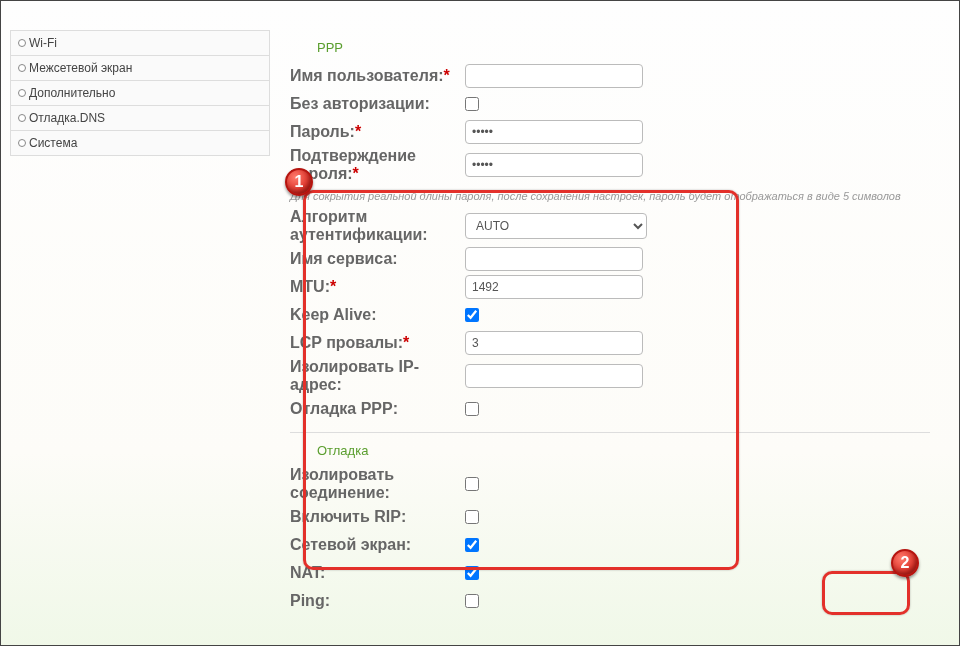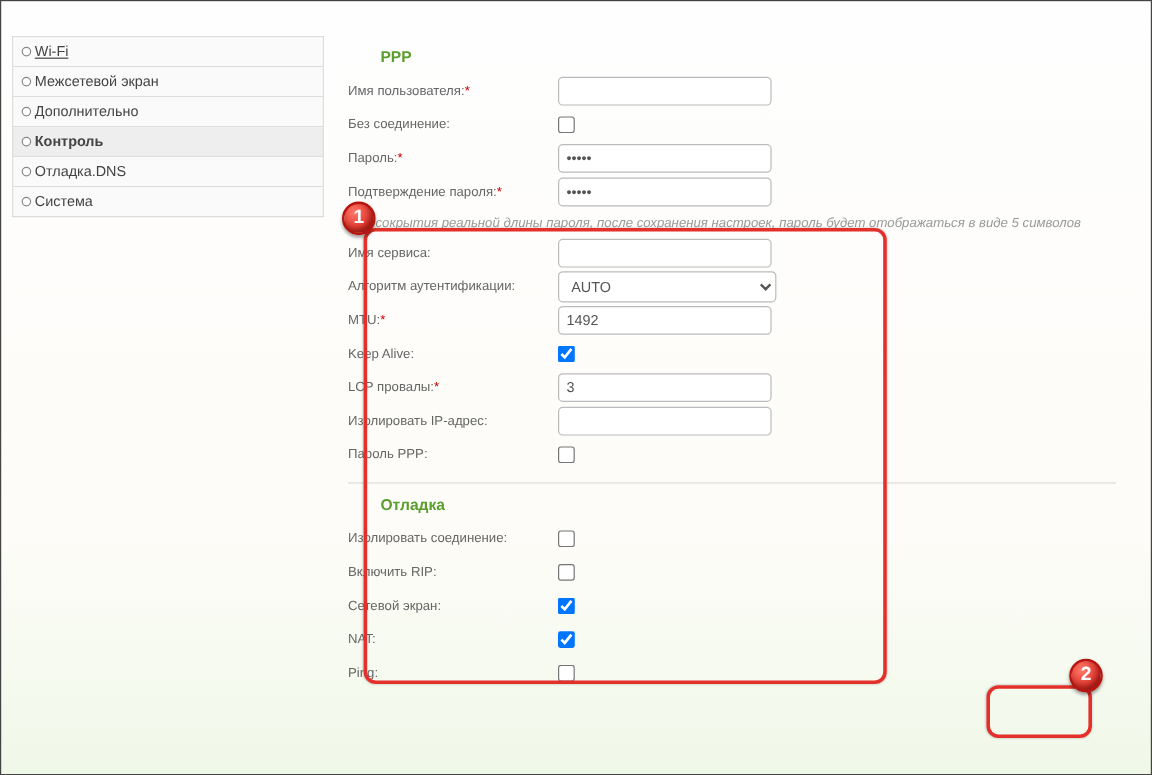--- a/index.html
+++ b/index.html
@@ -1,27 +1,27 @@
 <!DOCTYPE html>
 <html><head>
 <meta charset="utf-8">
 <style>
 * { box-sizing: border-box; margin: 0; padding: 0; }
 body { font-family: Arial, sans-serif; font-size: 12px; color: #666; background: #fff; }
 .page { width: 960px; height: 646px; margin: 0 auto; position: relative; background: linear-gradient(to bottom, #fefefe 0%, #fdfcf8 70%, #f0f8e8 100%); padding: 0 10px; }
 .layout { display: flex; padding-top: 30px; gap: 0; }
 .sidebar { width: 260px; flex-shrink: 0; }
 .sidebar-item { padding: 5px 8px 5px 18px; border: 1px solid #ddd; border-top: none; background: #fafafa; font-size: 12px; color: #444; cursor: pointer; position: relative; }
-.sidebar-item:first-child { border-top: 1px solid #ddd; text-decoration: underline; }
+.sidebar-item:first-child { border-top: 1px solid #ddd; }
 .sidebar-item.active { background: #eee; font-weight: bold; }
 .sidebar-item::before { content: ""; position: absolute; left: 7px; top: 50%; width: 6px; height: 6px; border: 1px solid #888; border-radius: 50%; transform: translateY(-50%); background: #fff; }
 .main { flex: 1; padding: 0 20px 20px 20px; position: relative; }
-.section-title { color: #5a9e2e; font-weight: bold; font-size: 13px; margin: 10px 0 8px 0; padding-left: 27px; }
+.section-title { color: #5a9e2e; font-weight: normal; font-size: 13px; margin: 10px 0 8px 0; padding-left: 27px; }
 .form-row { display: flex; align-items: center; min-height: 26px; margin-bottom: 2px; }
-.form-row label { width: 175px; flex-shrink: 0; color: #666; font-size: 11px; }
+.form-row label { width: 175px; flex-shrink: 0; color: #666; font-size: 16px; font-weight: bold; }
 .req { color: #c00; }
 input[type=text], input[type=password], select { border: 1px solid #bbb; border-radius: 4px; padding: 4px 6px; font-size: 12px; color: #555; background: #fff; width: 178px; height: 24px; }
 select { width: 182px; height: 26px; }
 input[type=checkbox] { width: 14px; height: 14px; }
 .hint { color: #999; font-style: italic; font-size: 11px; margin: 6px 0 4px 0; line-height: 1.4; }
 .divider { border-top: 1px solid #ddd; margin: 10px 0 8px 0; }
 .highlight-box { position: absolute; border: 3px solid #e3302a; border-radius: 10px; pointer-events: none; box-shadow: 0 0 2px rgba(0,0,0,0.3); }
 .hb1 { left: 303px; top: 190px; width: 436px; height: 380px; }
 .hb2 { left: 822px; top: 571px; width: 88px; height: 44px; }
 .marker { position: absolute; width: 28px; height: 28px; border-radius: 50%; background: radial-gradient(circle at 35% 30%, #ff7b6c, #d8271f 70%); border: 2px solid #b5140f; box-shadow: inset -2px -3px 4px rgba(0,0,0,0.3), 0 2px 3px rgba(0,0,0,0.4); color: #fff; font-weight: bold; font-size: 16px; display: flex; align-items: center; justify-content: center; z-index: 10; }
@@ -33,73 +33,72 @@
 <body>
 <div class="page">
 
 <div class="outer-border"></div>
 
 <div class="layout">
   <div class="sidebar">
     <div class="sidebar-item"><span>Wi-Fi</span></div>
     <div class="sidebar-item"><span>Межсетевой экран</span></div>
     <div class="sidebar-item"><span>Дополнительно</span></div>
-    <div class="sidebar-item active"><span>Контроль</span></div>
     <div class="sidebar-item"><span>Отладка.DNS</span></div>
     <div class="sidebar-item"><span>Система</span></div>
   </div>
 
   <div class="main">
     <div class="section-title">PPP</div>
 
     <div class="form-row">
       <label><span>Имя пользователя:</span><span class="req">*</span></label>
       <input type="text" value="" style="">
     </div>
     <div class="form-row">
-      <label>Без соединение:</label>
+      <label>Без авторизации:</label>
       <input type="checkbox" style="">
     </div>
     <div class="form-row">
       <label><span>Пароль:</span><span class="req">*</span></label>
       <input type="text" value="•••••" style="">
     </div>
     <div class="form-row">
       <label><span>Подтверждение пароля:</span><span class="req">*</span></label>
       <input type="text" value="•••••" style="">
     </div>
 
     <div class="hint">Для сокрытия реальной длины пароля, после сохранения настроек, пароль будет отображаться в виде 5 символов</div>
 
     <div class="form-row">
+      <label>Алгоритм аутентификации:</label>
+      <select><option>AUTO</option></select>
+    </div>
+    <div class="form-row">
       <label>Имя сервиса:</label>
       <input type="text" value="" style="">
-    </div>
-    <div class="form-row">
-      <label>Алгоритм аутентификации:</label>
-      <select><option>AUTO</option></select>
     </div>
     <div class="form-row">
       <label><span>MTU:</span><span class="req">*</span></label>
       <input type="text" value="1492" style="">
     </div>
     <div class="form-row">
       <label>Keep Alive:</label>
       <input type="checkbox" checked="" style="">
     </div>
     <div class="form-row">
       <label><span>LCP провалы:</span><span class="req">*</span></label>
       <input type="text" value="3" style="">
     </div>
     <div class="form-row">
       <label>Изолировать IP-адрес:</label>
       <input type="text" value="" style="">
     </div>
     <div class="form-row">
-      <label>Пароль PPP:</label>
+      <label>Отладка PPP:</label>
       <input type="checkbox" style="">
     </div>
 
     <div class="divider"></div>
     <div class="section-title">Отладка</div>
 
     <div class="form-row">
       <label>Изолировать соединение:</label>
       <input type="checkbox" style="">
     </div>

